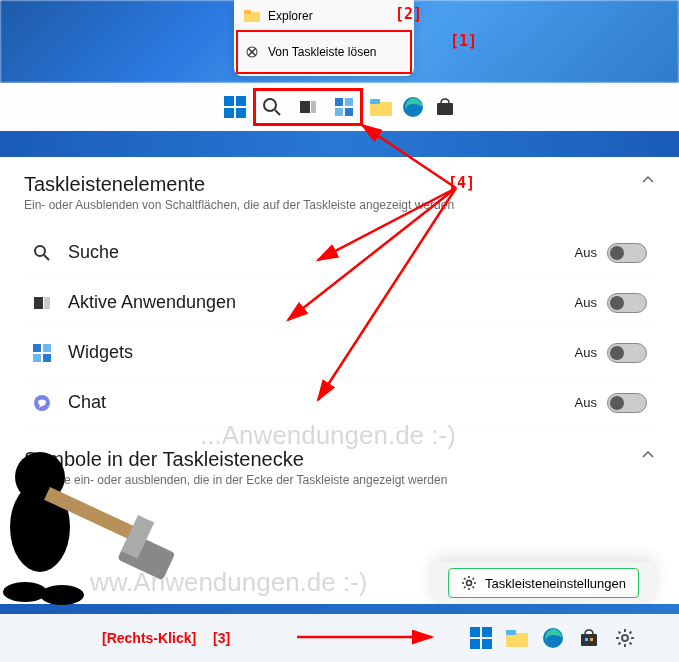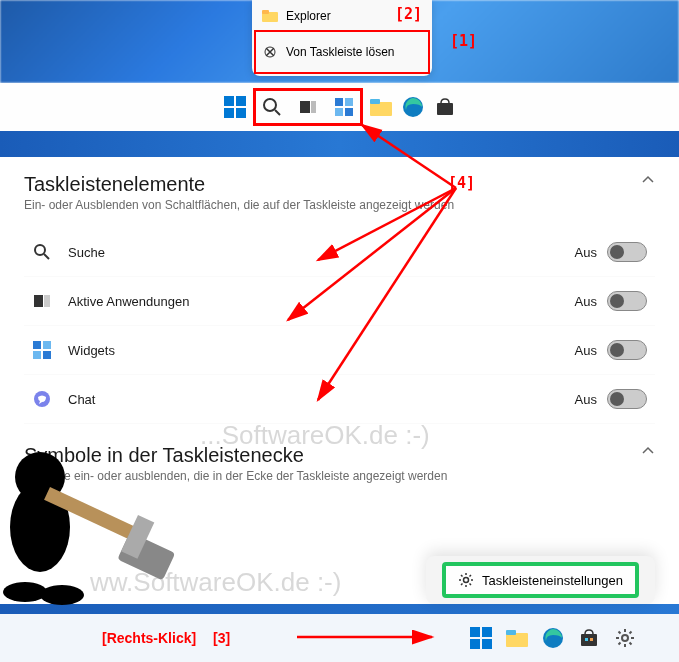--- a/index.html
+++ b/index.html
@@ -2,21 +2,21 @@
 <html><head>
   <meta charset="utf-8">
   <style>
     * { margin: 0; padding: 0; box-sizing: border-box; font-family: 'Segoe UI', sans-serif; }
     body { width: 679px; height: 662px; position: relative; background: #fff; overflow: hidden; }
     
     
     .blue-bg-top { position: absolute; top: 0; left: 0; right: 0; height: 83px; background: linear-gradient(135deg, #1e5aa8 0%, #2b7ae0 30%, #4a9fee 60%, #2e7bcb 100%); filter: blur(1px); }
     
     
-    .context-menu { position: absolute; top: 0; left: 252px; width: 180px; background: #f9f9f9; border-radius: 0 0 8px 8px; box-shadow: 0 2px 8px rgba(0,0,0,0.15); z-index: 10; padding: 2px 0; }
+    .context-menu { position: absolute; top: 0; left: 234px; width: 180px; background: #f9f9f9; border-radius: 0 0 8px 8px; box-shadow: 0 2px 8px rgba(0,0,0,0.15); z-index: 10; padding: 2px 0; }
     .context-item { display: flex; align-items: center; padding: 6px 10px; font-size: 12px; cursor: pointer; }
     .context-item.hovered { outline: 2px solid #ff0000; margin: 2px 4px; padding: 12px 6px; }
     .context-icon { width: 16px; height: 16px; margin-right: 8px; display: flex; align-items: center; justify-content: center; }
     
     
     .taskbar-1 { position: absolute; top: 83px; left: 0; right: 0; height: 48px; background: #fefefe; display: flex; align-items: center; justify-content: center; gap: 4px; padding: 0 180px; }
     .tb-icon { width: 28px; height: 28px; display: flex; align-items: center; justify-content: center; cursor: pointer; border-radius: 4px; }
     .highlight-box { border: 3px solid #ff0000; padding: 2px; display: flex; gap: 8px; }
     
     
@@ -25,31 +25,31 @@
     
     .settings-panel { position: absolute; top: 157px; left: 0; right: 0; background: #fff; padding: 16px 24px 0 24px; }
     .section-header { display: flex; justify-content: space-between; align-items: flex-start; margin-bottom: 16px; }
     .section-title { font-size: 20px; color: #1a1a1a; }
     .section-subtitle { font-size: 12px; color: #6b6b6b; margin-top: 2px; }
     .chevron { cursor: pointer; }
     
     .setting-row { display: flex; align-items: center; justify-content: space-between; padding: 14px 8px; border-bottom: 1px solid rgba(0,0,0,0.02); }
     .setting-left { display: flex; align-items: center; gap: 16px; }
     .setting-icon { width: 20px; height: 20px; display: flex; align-items: center; justify-content: center; }
-    .setting-label { font-size: 13px; color: #1a1a1a; }
+    .setting-label { font-size: 18px; color: #1a1a1a; }
     .setting-right { display: flex; align-items: center; gap: 10px; }
     .toggle-label { font-size: 13px; color: #1a1a1a; text-align: center; }
     .toggle { width: 40px; height: 20px; background: #ccc; border-radius: 10px; position: relative; cursor: pointer; border: 1px solid #888; }
     .toggle::after { content: ''; position: absolute; left: 2px; top: 2px; width: 14px; height: 14px; background: #5a5a5a; border-radius: 50%; }
     
     .section-2 { margin-top: 20px; }
     
     
     .context-menu-bottom { position: absolute; bottom: 58px; right: 24px; background: #f4f4f4; border-radius: 8px; box-shadow: 0 -4px 16px rgba(0,0,0,0.12); padding: 6px 16px; z-index: 8; }
-    .context-btn { display: flex; align-items: center; gap: 8px; background: #fefefe; border: 4px solid #22c55e; border-radius: 4px; padding: 6px 12px; font-size: 13px; cursor: pointer; }
+    .context-btn { display: flex; align-items: center; gap: 8px; background: #fefefe; border: 1px solid #22c55e; border-radius: 4px; padding: 6px 12px; font-size: 13px; cursor: pointer; }
     
     
     .taskbar-2 { position: absolute; bottom: 0; left: 0; right: 0; height: 48px; background: #f2f6fb; display: flex; align-items: center; justify-content: flex-end; gap: 8px; padding-right: 40px; }
     .blue-strip-2 { position: absolute; bottom: 48px; left: 0; right: 0; height: 10px; background: linear-gradient(90deg, #1a5cb8 0%, #2878d4 100%); }
     
     
     .annotation { position: absolute; color: #ff0000; font-weight: bold; font-size: 15px; font-family: monospace; z-index: 20; }
     .ann-1 { top: 32px; left: 450px; }
     .ann-2 { top: 5px; left: 395px; }
     .ann-4 { top: 174px; left: 448px; }
@@ -262,22 +262,22 @@
 
 <svg class="arrow" style="bottom:10px; left:292px;" width="160" height="30">
   <defs>
       <marker id="ah2" markerWidth="10" markerHeight="10" refX="8" refY="3" orient="auto">
         <polygon points="0 0, 9 3, 0 6" fill="#ff0000"></polygon>
       </marker>
     </defs>
   <line x1="5" y1="15" x2="140" y2="15" stroke="#ff0000" stroke-width="2.5" marker-end="url(#ah2)"></line>
 </svg>
 
-<div class="watermark wm-1">...SoftwareOK.de :-)</div>
-<div class="watermark wm-2">ww.SoftwareOK.de :-)</div>
+<div class="watermark wm-1">...Anwendungen.de :-)</div>
+<div class="watermark wm-2">ww.Anwendungen.de :-)</div>
 
 <div class="context-menu-bottom">
   <div class="context-btn">
     <span>
       <svg width="16" height="16">
           <circle cx="8" cy="8" r="2.5" stroke="#333" fill="none" stroke-width="1.5"></circle>
           <path d="M8 1 L8 3 M8 13 L8 15 M1 8 L3 8 M13 8 L15 8 M3 3 L4.5 4.5 M11.5 11.5 L13 13 M13 3 L11.5 4.5 M4.5 11.5 L3 13" stroke="#333" stroke-width="1.5"></path>
         </svg>
     </span>
     <span>Taskleisteneinstellungen</span>

